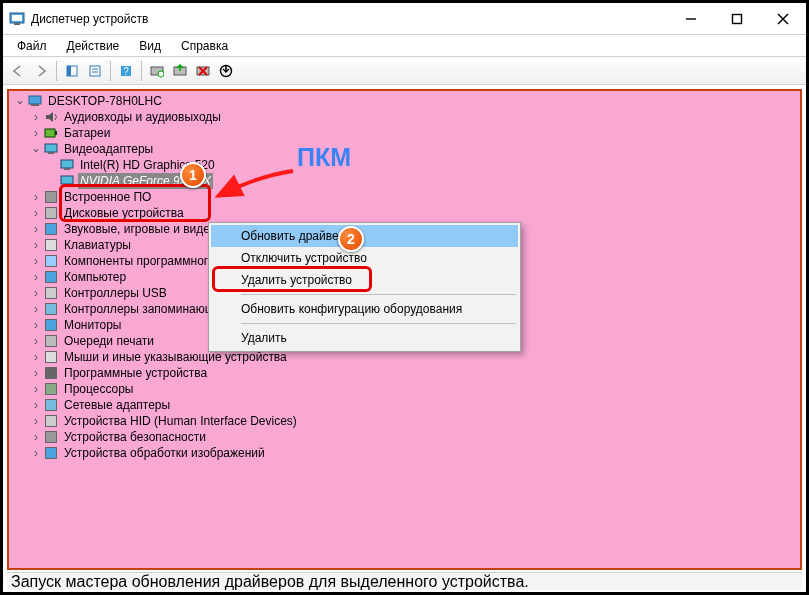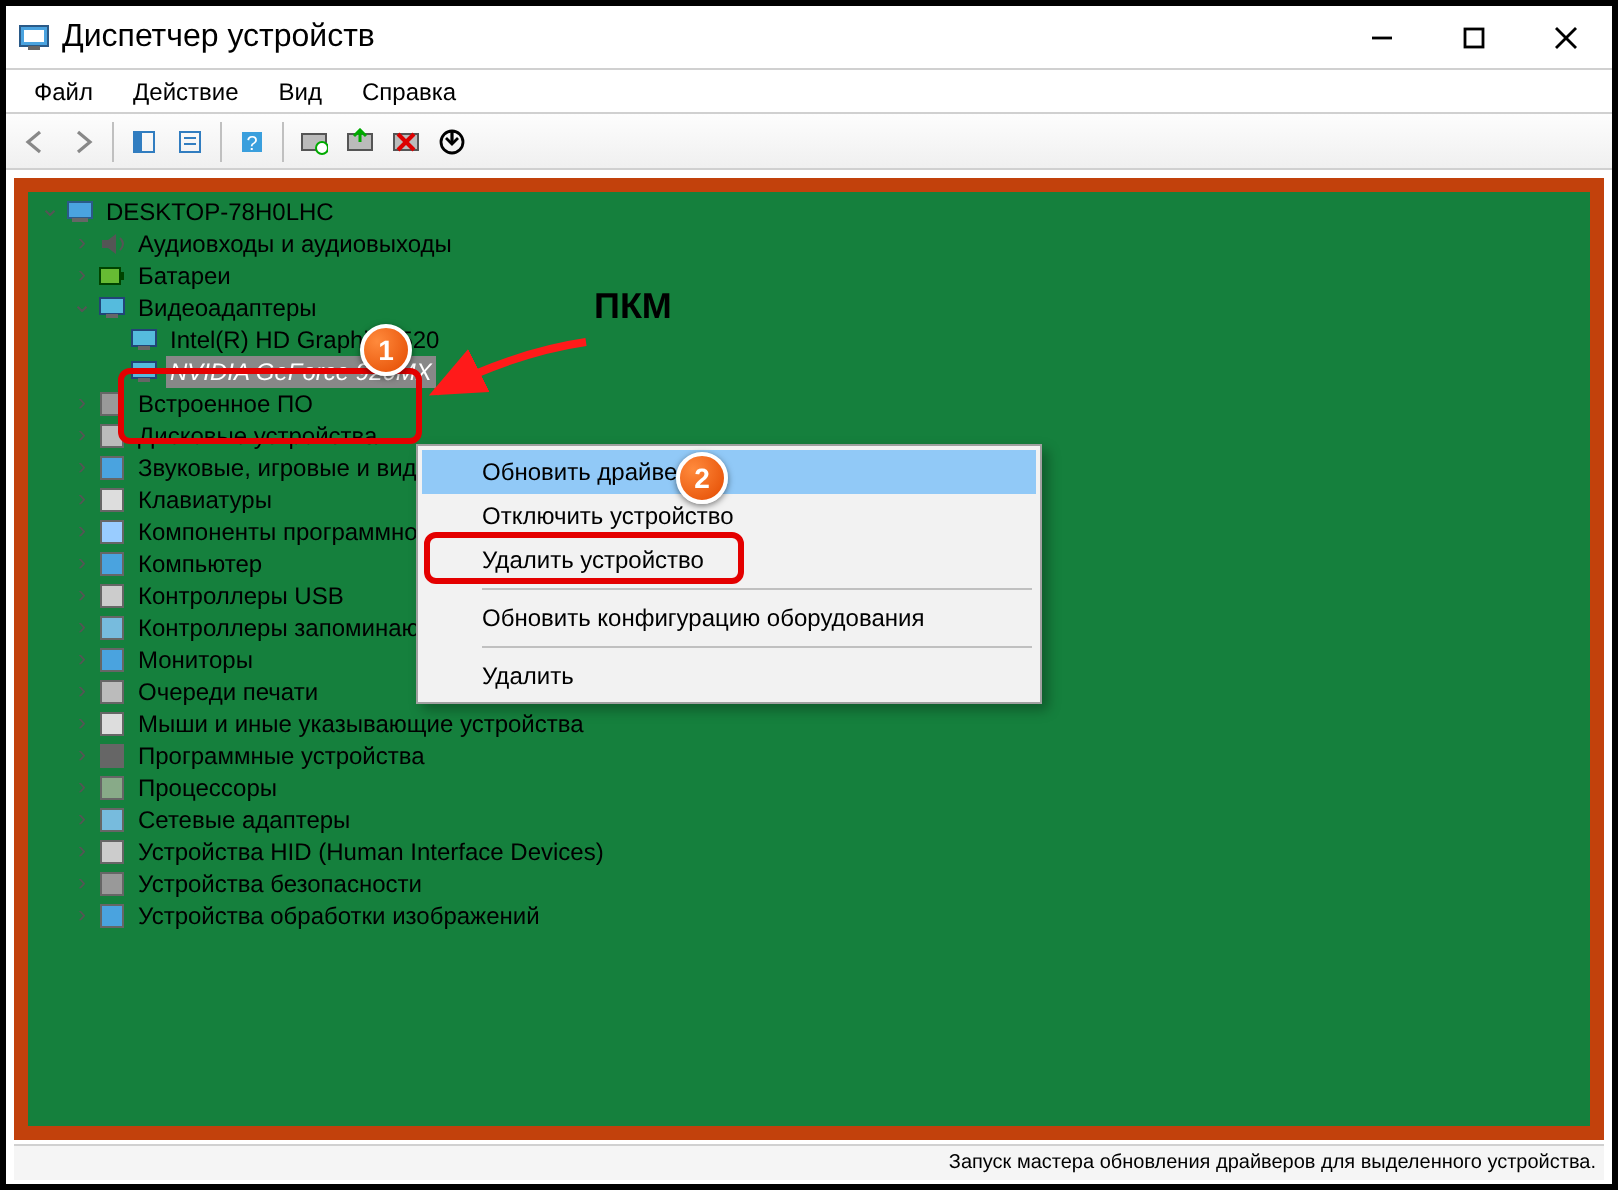--- a/index.html
+++ b/index.html
@@ -20,21 +20,21 @@
     display: flex;
     align-items: center;
     height: 32px;
     padding: 0 0 0 6px;
     border-bottom: 1px solid #d0d0d0;
   }
   .titlebar .app-icon {
     width: 16px; height: 16px; margin-right: 6px;
     display: flex; align-items: center; justify-content: center;
   }
-  .titlebar .title { flex: 1; font-size: 16px; }
+  .titlebar .title { flex: 1; font-size: 12px; }
   .win-btns { display: flex; height: 100%; }
   .win-btn {
     width: 46px; height: 100%;
     display: flex; align-items: center; justify-content: center;
     font-size: 14px;
   }
 
   
   .menubar {
     display: flex;
@@ -61,23 +61,23 @@
     display: flex; align-items: center; justify-content: center;
     border: 1px solid transparent;
   }
   .toolbar .sep { width: 1px; height: 20px; background: #c0c0c0; margin: 0 3px;}
   .toolbar .tbtn svg { display:block; }
 
   
   .tree-wrap {
     position: absolute;
     top: 86px; left: 4px; right: 4px; bottom: 22px;
-    border: 7px solid #c2410c;
+    border: 2px solid #c2410c;
     overflow: hidden;
-    background: #15803d;
+    background: #f9a8d4;
   }
   .tree {
     padding: 2px 0 2px 2px;
     font-size: 12px;
     line-height: 16px;
     user-select: none;
   }
   .node {
     display: flex;
     align-items: center;
@@ -104,25 +104,24 @@
   .indent-0 .twisty { margin-left: 2px; }
   .indent-1 .twisty { margin-left: 18px; }
   .indent-2 .twisty { margin-left: 34px; }
 
   
   .statusbar {
     position: absolute;
     left: 4px; right: 4px; bottom: 2px;
     height: 18px;
     border-top: 1px solid #d0d0d0;
-    font-size: 10px;
+    font-size: 16px;
     display: flex; align-items: center;
     padding: 0 4px;
     background: #f5f5f5;
-    justify-content: flex-end;
   }
 
   
   .ctx {
     position: absolute;
     left: 205px; top: 219px;
     width: 313px;
     background: #f2f2f2;
     border: 1px solid #a0a0a0;
     box-shadow: 3px 3px 6px rgba(0,0,0,.3);
@@ -147,22 +146,22 @@
     background: radial-gradient(circle at 30% 30%, #ff8a3c, #e34a00);
     border: 2px solid #fff;
     box-shadow: 0 1px 3px rgba(0,0,0,.5);
     color: #fff; font-weight: bold;
     display: flex; align-items: center; justify-content: center;
     font-size: 14px;
     z-index: 50;
   }
   .anno-label {
     position: absolute;
-    color: #000000;
-    font-size: 18px;
+    color: #3b82f6;
+    font-size: 25px;
     font-weight: bold;
     z-index: 50;
   }
   .redbox {
     position: absolute;
     border: 3px solid #e40000;
     border-radius: 6px;
     z-index: 40;
     pointer-events: none;
   }

